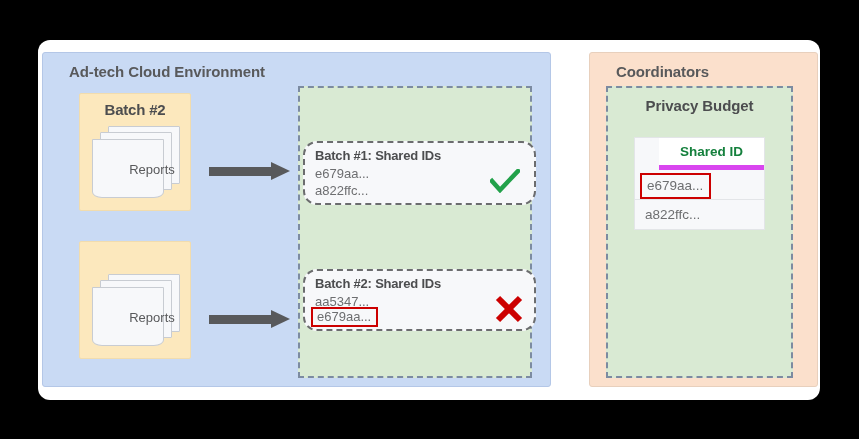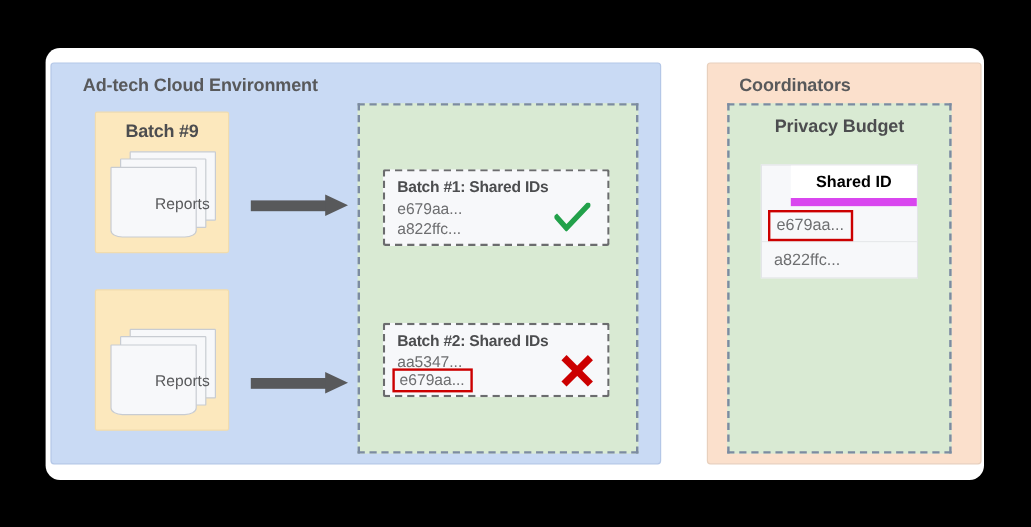--- a/index.html
+++ b/index.html
@@ -168,25 +168,26 @@
     text-align: center;
     font-size: 15px;
     font-weight: bold;
     color: #4c4d4f;
     letter-spacing: -0.1px;
   }
 
   
   .inner-box {
     position: absolute;
-    left: 19px;
+    left: 3px;
     width: 185px;
     background: #f7f8fa;
     border: 2px dashed #6b6c6e;
-    border-radius: 2px;
+    border-radius: 14px;
+    padding-left: 44px;
   }
   .inner-box.ib1 { top: 53px; height: 60px; }
   .inner-box.ib2 { top: 181px; height: 58px; }
   .inner-title {
     position: absolute;
     left: 10px;
     top: 5px;
     font-size: 13px;
     font-weight: bold;
     color: #4c4d4f;
@@ -247,22 +248,22 @@
     width: 129px;
     background: #f7f8fa;
     border: 1px solid #e3e5e8;
   }
   .pb-head {
     height: 27px;
     line-height: 27px;
     text-align: center;
     font-size: 13.5px;
     font-weight: bold;
-    color: #000000;
-    border-bottom: 7px solid #d946ef;
+    color: #15803d;
+    border-bottom: 5px solid #d946ef;
     background: #ffffff;
     margin-left: 24px;
   }
   .pb-row {
     position: relative;
     height: 29px;
     line-height: 29px;
     padding-left: 10px;
     font-size: 13.5px;
     color: #6d6e70;
@@ -289,21 +290,21 @@
 </head>
 <body>
 
 <div class="canvas">
   <div class="card">
 
     <div class="panel panel-blue">
       <div class="panel-title">Ad-tech Cloud Environment</div>
 
       <div class="batch-box b1">
-        <div class="batch-label">Batch #9</div>
+        <div class="batch-label">Batch #2</div>
         <div class="doc-stack">
           <div class="doc back"></div>
           <div class="doc mid"></div>
           <div class="doc front">
             <div class="doc-text">Reports</div>
           </div>
         </div>
       </div>
 
       <div class="batch-box b2">

